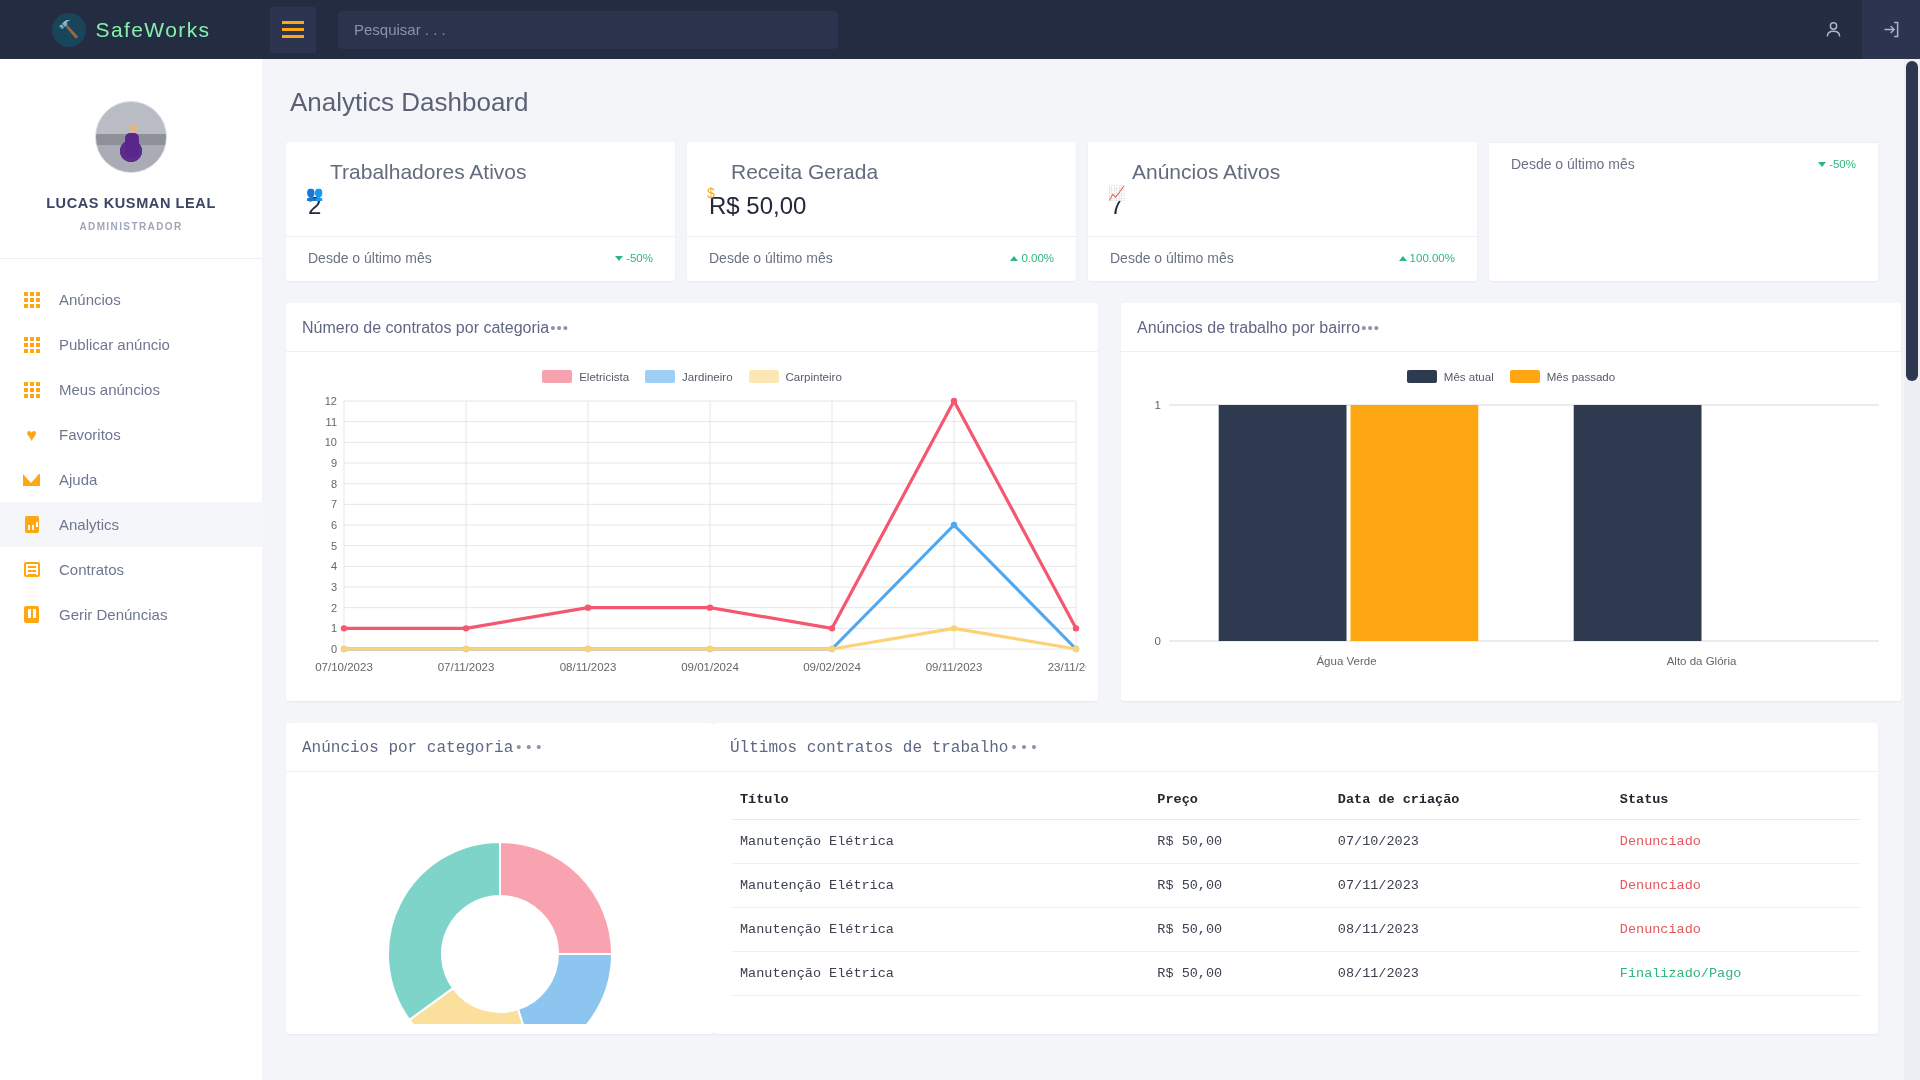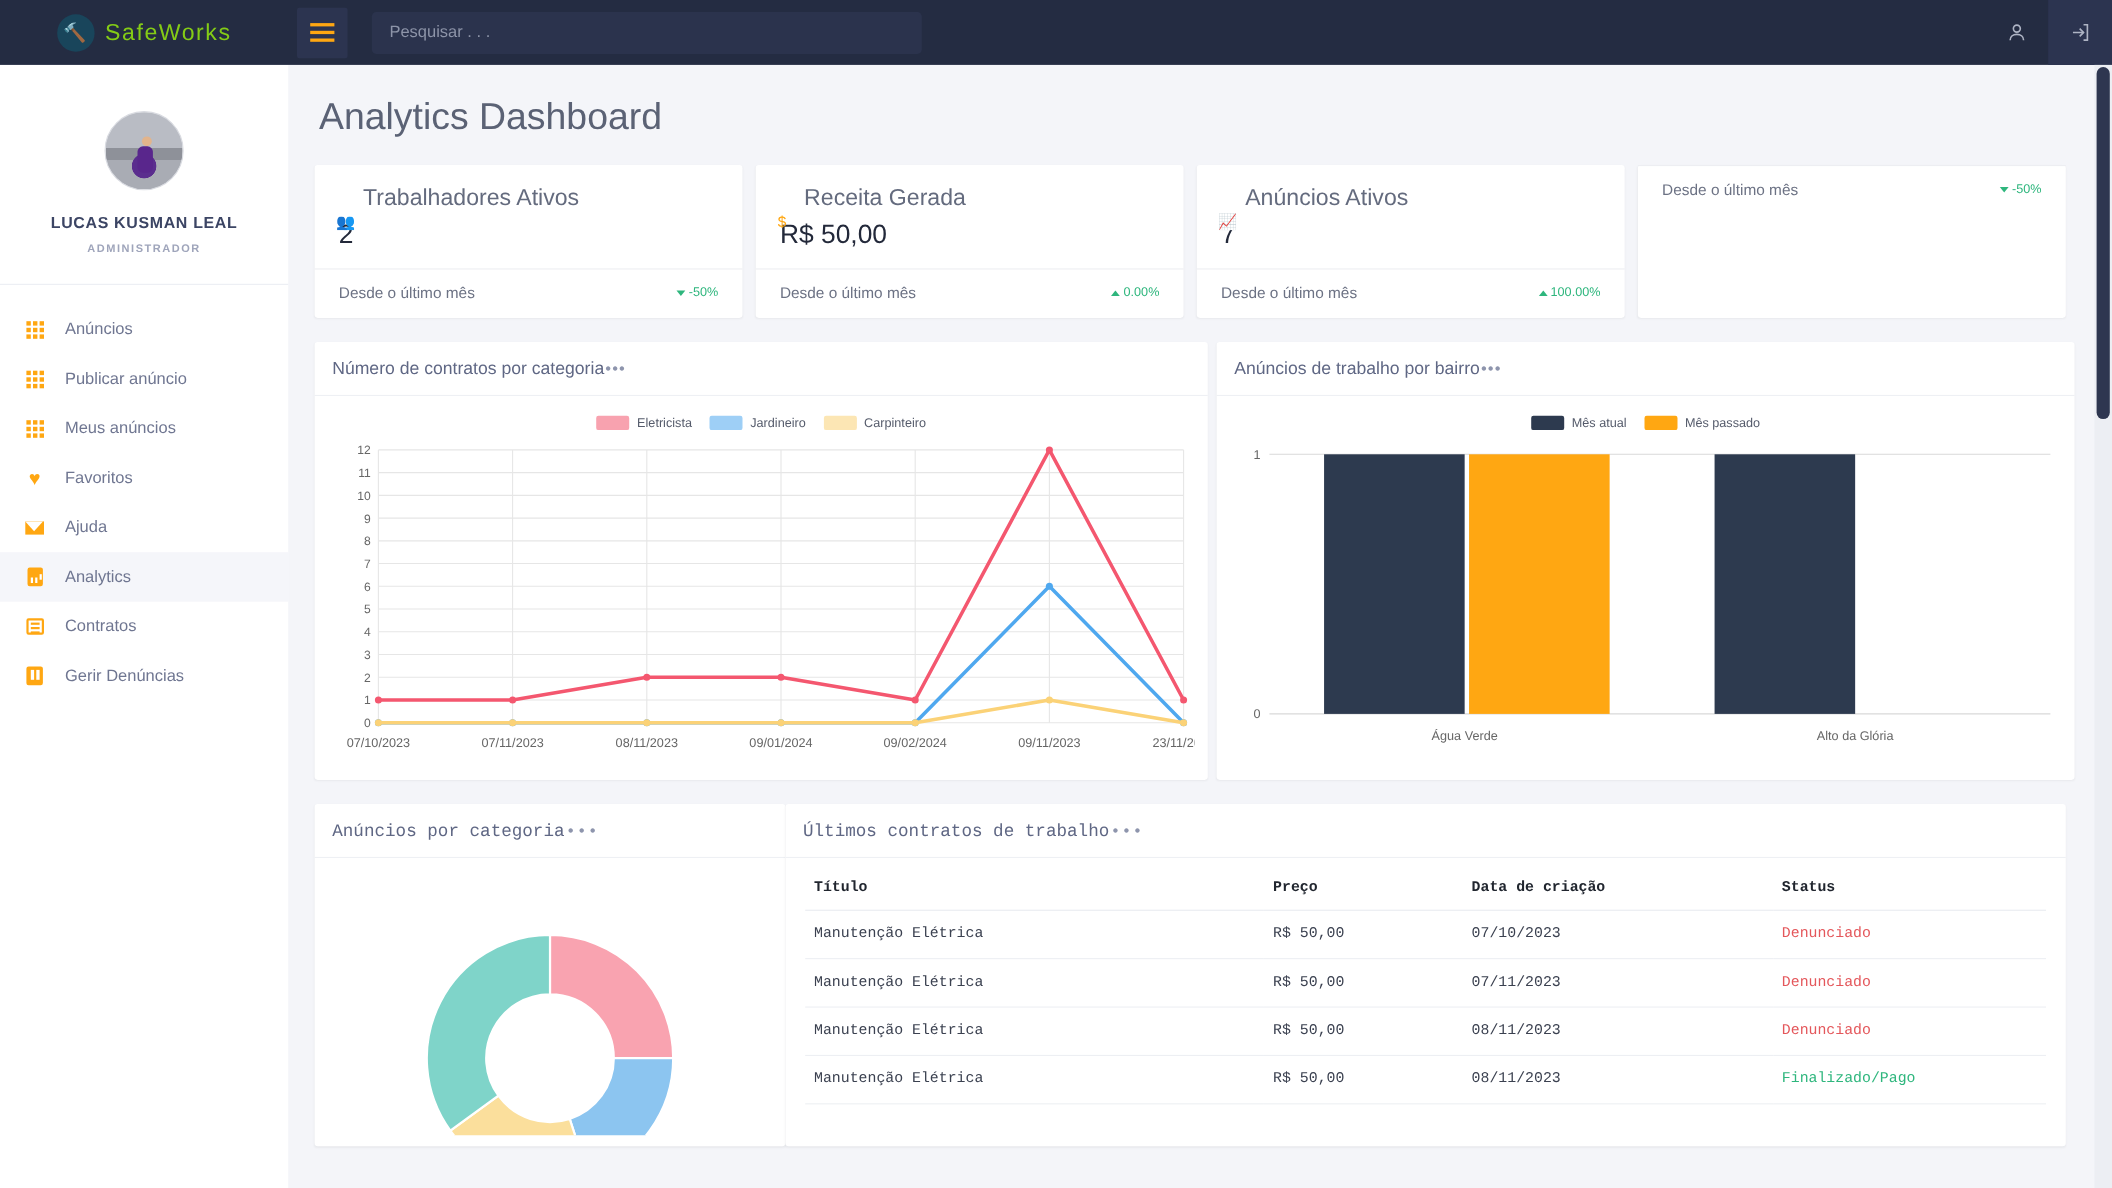--- a/index.html
+++ b/index.html
@@ -24,21 +24,21 @@
     display: flex; align-items: center; justify-content: center;
     gap: 10px;
   }
   .brand-logo {
     width: 34px; height: 34px; border-radius: 50%;
     background: #19455b;
     display: flex; align-items: center; justify-content: center;
     font-size: 17px; color: #ffa712; line-height: 1;
   }
   .brand-name {
-    color: #84cc16; font-size: 21px; letter-spacing: 1.4px; font-weight: 400;
+    color: #86efac; font-size: 21px; letter-spacing: 1.4px; font-weight: 400;
   }
   .hamburger {
     width: 46px; height: 46px; margin-left: 8px;
     background: #2c3450;
     display: flex; flex-direction: column; align-items: center; justify-content: center;
     gap: 4px; border-radius: 2px; cursor: pointer;
   }
   .hamburger i { display: block; width: 22px; height: 3px; background: #ffa712; }
   .searchwrap { margin-left: 22px; }
   .searchbox {
@@ -128,42 +128,42 @@
   }
 
   
   .main {
     position: absolute; top: 59px; left: 262px;
     width: 1640px; height: 1021px;
     background: #f4f5f9;
     padding: 22px 24px 0 24px;
     overflow: hidden;
   }
-  .page-title { font-size: 34px; color: #5b6275; font-weight: 400; margin: 6px 0 24px 4px; }
+  .page-title { font-size: 26px; color: #5b6275; font-weight: 400; margin: 6px 0 24px 4px; }
 
   .cards { display: flex; gap: 12px; }
   .card {
     flex: 1; background: #fff; border-radius: 3px;
     box-shadow: 0 1px 2px rgba(0,0,0,.05);
   }
   .card-top { padding: 18px 22px 16px; position: relative; }
   .card-title { font-size: 21px; color: #646b7e; font-weight: 400; padding-left: 22px; }
   .card-ico { position: absolute; left: 20px; top: 44px; color: #ffa712; font-size: 14px; line-height: 1; }
   .card-value { font-size: 24px; color: #23293a; margin-top: 8px; font-weight: 400; }
   .card-foot {
     border-top: 1px solid #edeef2; padding: 13px 22px 15px;
     display: flex; align-items: center; justify-content: space-between;
   }
   .card-foot-label { font-size: 14px; color: #6c7284; font-weight: 400; }
   .delta { font-size: 11.5px; color: #2eb67d; display: flex; align-items: center; gap: 3px; }
   .delta .caret { width: 0; height: 0; border-left: 4px solid transparent; border-right: 4px solid transparent; }
   .delta.up .caret { border-bottom: 5px solid #2eb67d; }
   .delta.down .caret { border-top: 5px solid #2eb67d; }
 
-  .row2 { display: flex; gap: 8px; margin-top: 22px; }
+  .row2 { display: flex; gap: 23px; margin-top: 22px; }
   .panel { background: #fff; border-radius: 3px; box-shadow: 0 1px 2px rgba(0,0,0,.05); }
   .panel-head {
     padding: 16px 16px 14px; border-bottom: 1px solid #eef0f4;
     font-size: 16px; color: #5f6784; display: flex; align-items: baseline;
   }
   .dots { margin-left: 1px; letter-spacing: 1px; color: #8e95ad; font-size: 15px; line-height: .6; }
   .panel-body { padding: 14px 12px 10px; }
 
   .legend { display: flex; justify-content: center; gap: 16px; margin: 4px 0 8px; }
   .legend-item { display: flex; align-items: center; gap: 7px; font-size: 11.5px; color: #555b6b; }

